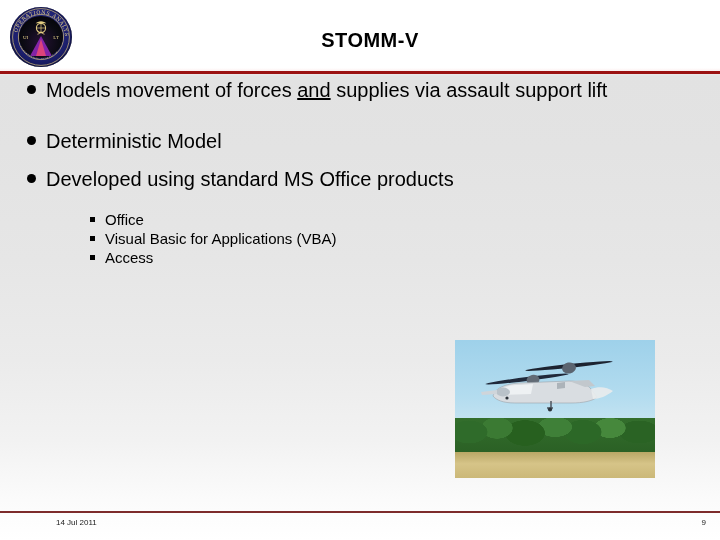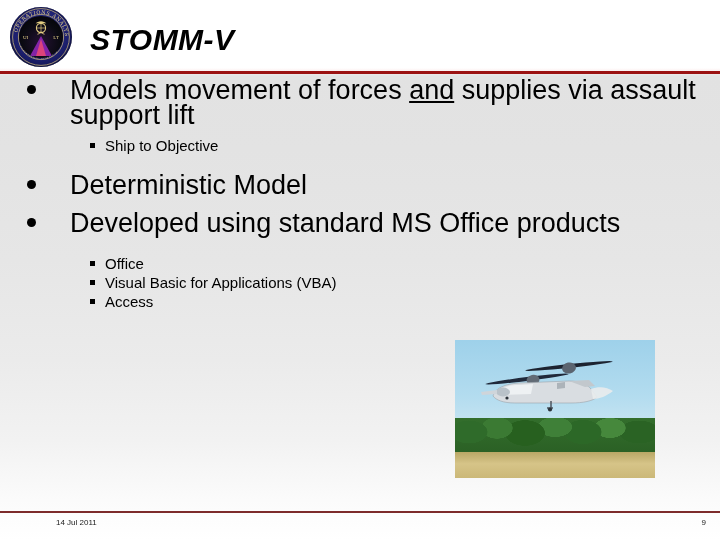--- a/index.html
+++ b/index.html
@@ -112,24 +112,23 @@
     font-family: "Liberation Serif", serif;
   }
   #seal .lt { left: 4px; }
   #seal .rt { right: 4px; }
 
   #slide-title {
     position: absolute;
     left: 90px;
     top: 22px;
     width: 560px;
-    text-align: left;
-    font-size: 30px;
+    text-align: center;
+    font-size: 20px;
     font-weight: bold;
-    font-style: italic;
     color: #000000;
     letter-spacing: 0.5px;
     line-height: 36px;
   }
   #header-rule {
     position: absolute;
     left: 0;
     top: 71px;
     width: 720px;
     height: 3px;
@@ -139,22 +138,22 @@
   
   #body-area {
     position: absolute;
     left: 0;
     top: 78px;
     width: 720px;
     height: 425px;
   }
   .lvl1 {
     position: relative;
-    padding-left: 70px;
-    font-size: 27px;
+    padding-left: 46px;
+    font-size: 20px;
     line-height: 25px;
     color: #000;
     margin: 0;
   }
   .lvl1 .bul {
     position: absolute;
     left: 27px;
     top: 7px;
     width: 9px;
     height: 9px;
@@ -294,24 +293,20 @@
 
   <div id="body-area">
 
     <div class="lvl1">
       <span class="bul"></span>
       <span><span>Models movement of forces </span><span class="u">and</span><span> supplies via assault support lift</span></span>
     </div>
 
     <div class="gap-a"></div>
 
-    <div class="lvl2">
-      <span class="bul2"></span>
-      <span>Ship to Objective</span>
-    </div>
 
 
     <div class="gap-b"></div>
 
     <div class="lvl1">
       <span class="bul"></span>
       <span>Deterministic Model</span>
     </div>
 
     <div class="gap-c"></div>

